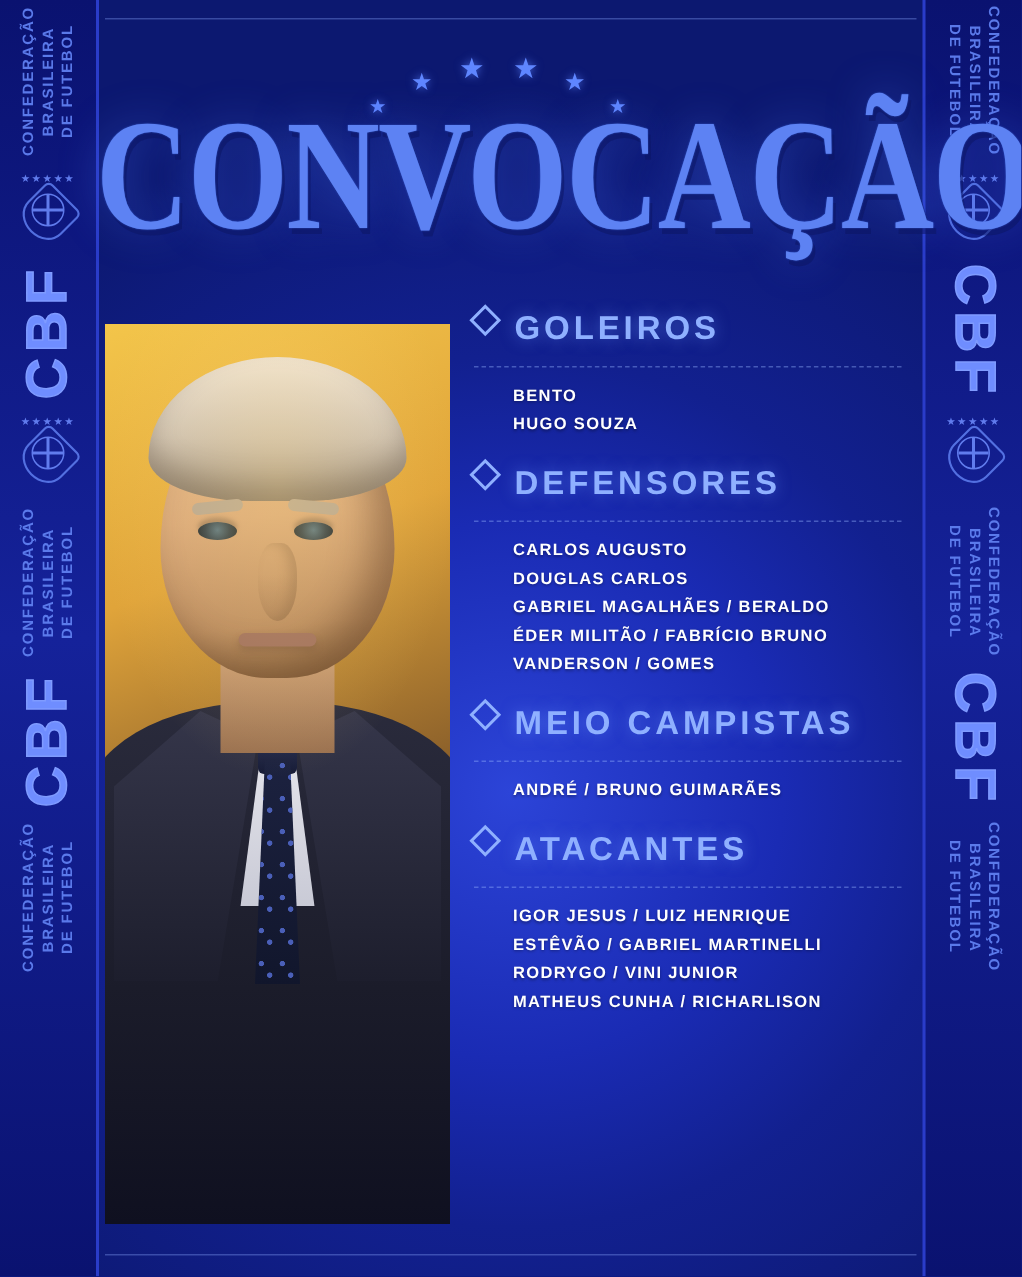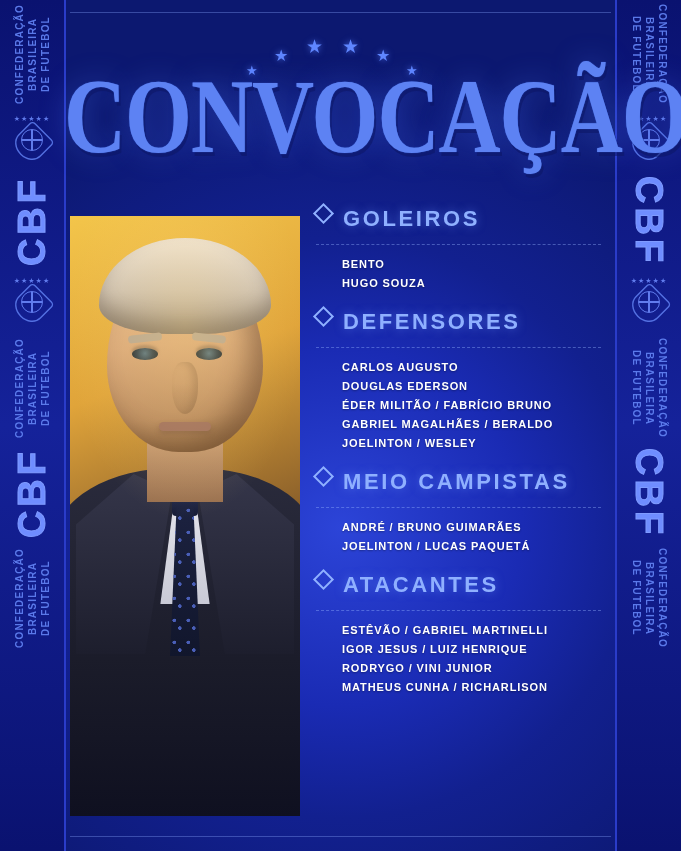--- a/index.html
+++ b/index.html
@@ -423,48 +423,47 @@
       </div>
 
       <div class="section">
         <div class="sec-head">
           <div class="diamond"></div>
           <div class="sec-title">DEFENSORES</div>
         </div>
         <div class="rule"></div>
         <div class="names">
           <div>CARLOS AUGUSTO</div>
-          <div>DOUGLAS EDERSON</div>
+          <div>DOUGLAS CARLOS</div>
+          <div>GABRIEL MAGALHÃES / BERALDO</div>
           <div>ÉDER MILITÃO / FABRÍCIO BRUNO</div>
-          <div>GABRIEL MAGALHÃES / BERALDO</div>
-          <div>JOELINTON / WESLEY</div>
+          <div>VANDERSON / GOMES</div>
         </div>
       </div>
 
       <div class="section">
         <div class="sec-head">
           <div class="diamond"></div>
           <div class="sec-title">MEIO CAMPISTAS</div>
         </div>
         <div class="rule"></div>
         <div class="names">
           <div>ANDRÉ / BRUNO GUIMARÃES</div>
-          <div>JOELINTON / LUCAS PAQUETÁ</div>
         </div>
       </div>
 
       <div class="section">
         <div class="sec-head">
           <div class="diamond"></div>
           <div class="sec-title">ATACANTES</div>
         </div>
         <div class="rule"></div>
         <div class="names">
+          <div>IGOR JESUS / LUIZ HENRIQUE</div>
           <div>ESTÊVÃO / GABRIEL MARTINELLI</div>
-          <div>IGOR JESUS / LUIZ HENRIQUE</div>
           <div>RODRYGO / VINI JUNIOR</div>
           <div>MATHEUS CUNHA / RICHARLISON</div>
         </div>
       </div>
 
     </div>
   </div>
 </div>
 
 </body></html>

